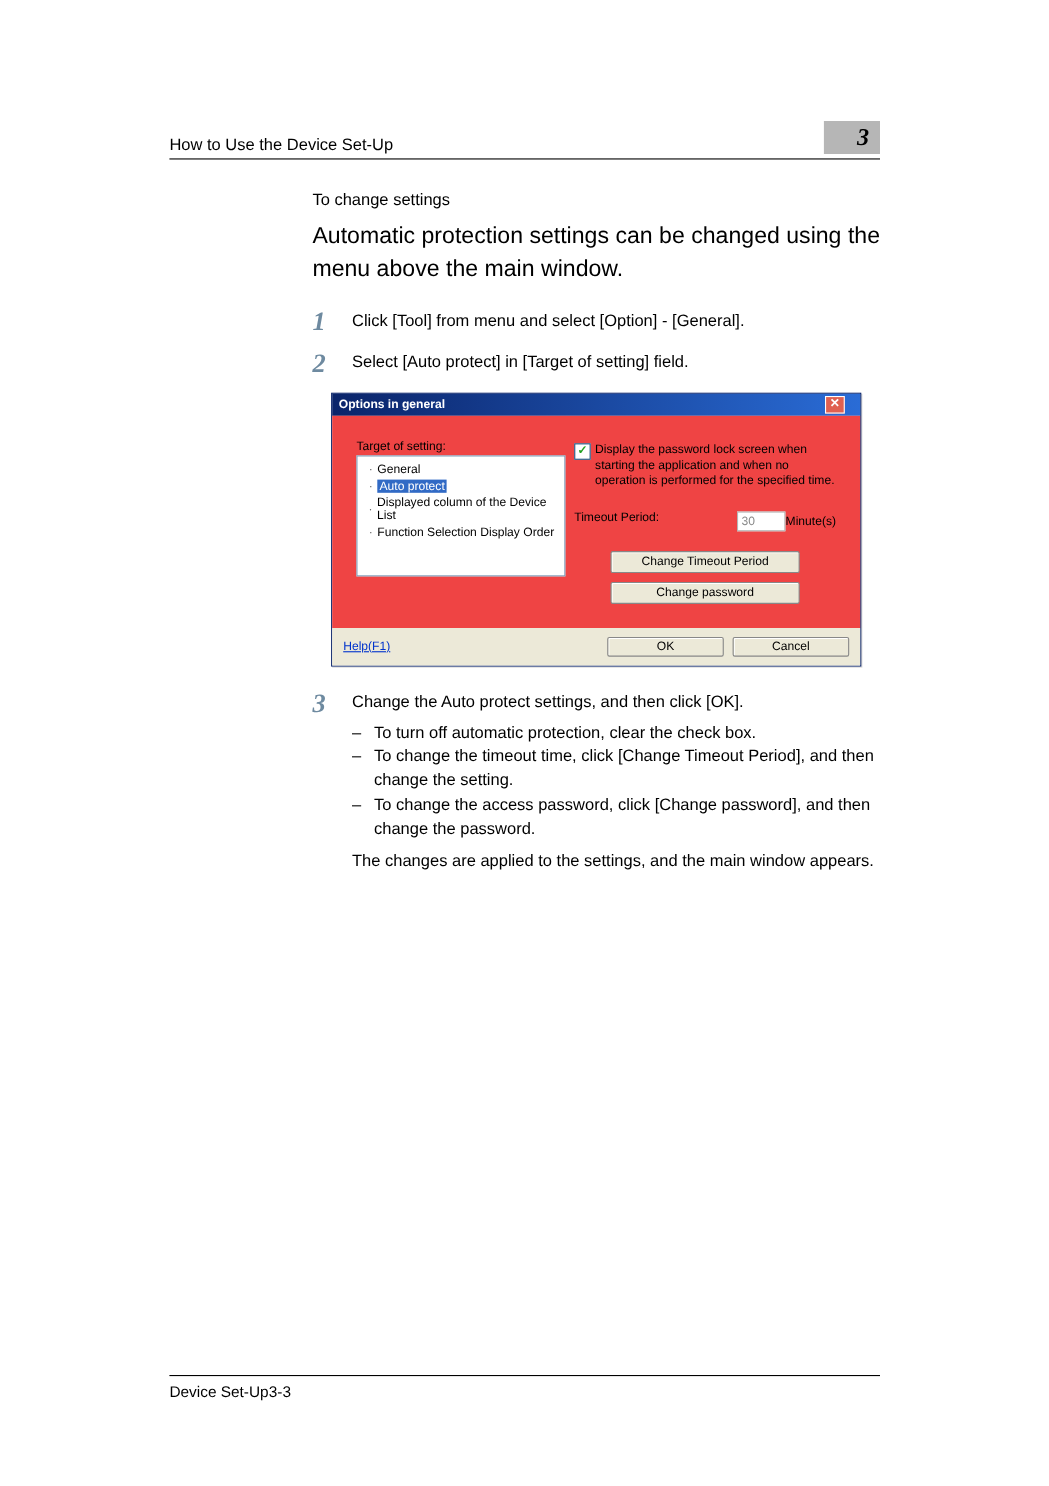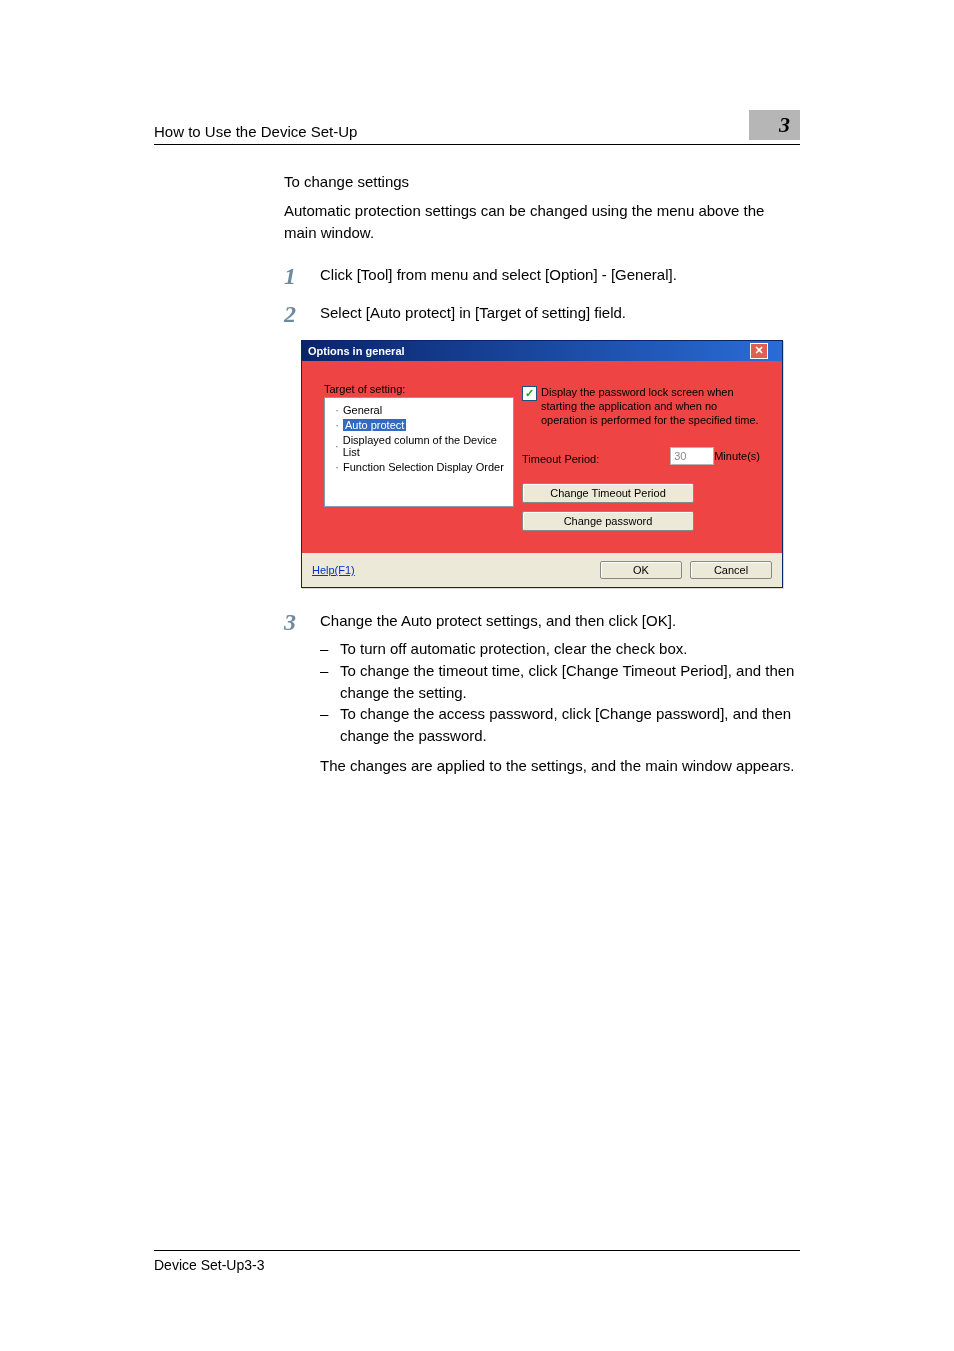--- a/index.html
+++ b/index.html
@@ -2,21 +2,21 @@
 <html><head>
 <meta charset="utf-8">
 <style>
 html,body{margin:0;padding:0;background:#fff;font-family:Arial,Helvetica,sans-serif;color:#000}
 .page{width:886px;height:1351px;position:relative;margin:0 auto;box-sizing:border-box;padding:110px 120px 90px 120px}
 .hdr{display:flex;justify-content:space-between;align-items:flex-end;border-bottom:1px solid #000;padding-bottom:4px;margin-bottom:28px}
 .hdr-title{font-size:15px}
 .hdr-num{background:#b6b6b6;color:#000;font-size:22px;font-weight:bold;font-style:italic;font-family:"Times New Roman",serif;padding:2px 10px 2px 30px;display:inline-block}
 .content{margin-left:130px}
 .sect-title{font-weight:normal;font-size:15px;margin-bottom:10px}
-.para{font-size:15px;line-height:1.45;margin-bottom:20px}
+.para{font-size:21px;line-height:1.45;margin-bottom:20px}
 .step{display:flex;margin-bottom:14px}
 .step-num{width:36px;font-family:"Times New Roman",serif;font-size:24px;font-weight:bold;font-style:italic;color:#6e8aa0;line-height:1;flex-shrink:0}
 .step-body{font-size:15px;line-height:1.45}
 .bullets{margin:6px 0 8px 0}
 .bullet-row{display:flex;font-size:15px;line-height:1.45}
 .bullet-dash{width:20px;flex-shrink:0}
 .dialog-wrap{display:flex;justify-content:center;margin:8px 0 22px 0}
 .dialog{width:480px;border:1px solid #0a246a;font-family:Tahoma,Arial,sans-serif;font-size:11px;color:#000;box-shadow:1px 1px 0 rgba(0,0,0,0.15)}
 .titlebar{background:linear-gradient(to right,#0a246a,#2a6cd6);color:#fff;height:20px;display:flex;align-items:center;justify-content:space-between;padding:0 14px 0 6px;font-weight:bold}
 .tb-title{font-size:11px}
@@ -26,31 +26,31 @@
 .left-label{font-size:11px;margin-bottom:2px}
 .tree{background:#fff;border:1px solid #7f9db9;height:100px;padding:4px 0 4px 6px}
 .tree-item{font-size:11px;padding:1px 2px;margin:1px 0;display:flex;align-items:center}
 .tree-dot{display:inline-block;width:8px;text-align:center;margin-right:2px;color:#666}
 .tree-sel{background:#316ac5;color:#fff;padding:0 2px}
 .right{flex:1;padding-top:2px}
 .chk-row{display:flex;align-items:flex-start;margin-bottom:20px}
 .chk{width:13px;height:13px;border:1px solid #1c5180;background:#fff;display:flex;align-items:center;justify-content:center;margin-right:4px;flex-shrink:0;margin-top:1px}
 .chk-mark{color:#21a121;font-size:11px;line-height:1;font-weight:bold}
 .chk-label{font-size:11px;line-height:1.3}
-.timeout-row{display:flex;align-items:flex-end;justify-content:space-between;margin:14px 0 18px 0}
+.timeout-row{display:flex;align-items:flex-start;justify-content:space-between;margin:14px 0 18px 0}
 .timeout-label{font-size:11px}
 .timeout-val{display:flex;align-items:center;gap:0}
 .timeout-box{width:36px;height:16px;background:#fff;border:1px solid #b5b5b5;color:#888;padding:0 3px;font-size:11px;display:flex;align-items:center}
 .timeout-unit{font-size:11px}
-.btn-area{display:flex;flex-direction:column;gap:8px}
+.btn-area{display:flex;flex-direction:column;align-items:center;gap:8px}
 .btn{background:#ece9d8;border:1px solid #888;border-radius:2px;padding:3px 0;width:170px;text-align:center;font-size:11px;box-shadow:inset 1px 1px 0 #fff}
 .footer{background:#ece9d8;padding:8px 10px;display:flex;justify-content:space-between;align-items:center;border-top:0}
 .help{color:#0033cc;text-decoration:underline;font-size:11px}
 .ft-btns{display:flex;gap:8px}
-.ft-btn{width:80px;padding:2px 0;text-align:center;font-size:11px;background:#ece9d8;border:1px solid #888;border-radius:2px;box-shadow:inset 1px 1px 0 #fff}
+.ft-btn{width:80px;padding:2px 12px;text-align:center;font-size:11px;background:#ece9d8;border:1px solid #888;border-radius:2px;box-shadow:inset 1px 1px 0 #fff}
 .page-ftr{position:absolute;bottom:78px;left:120px;right:120px;border-top:1px solid #000;display:flex;justify-content:flex-start;font-size:14px;padding-top:6px}
 </style>
 </head>
 <body>
 <div class="page">
 
 <div class="hdr">
   <span class="hdr-title">How to Use the Device Set-Up</span>
   <span class="hdr-num">3</span>
 </div>

